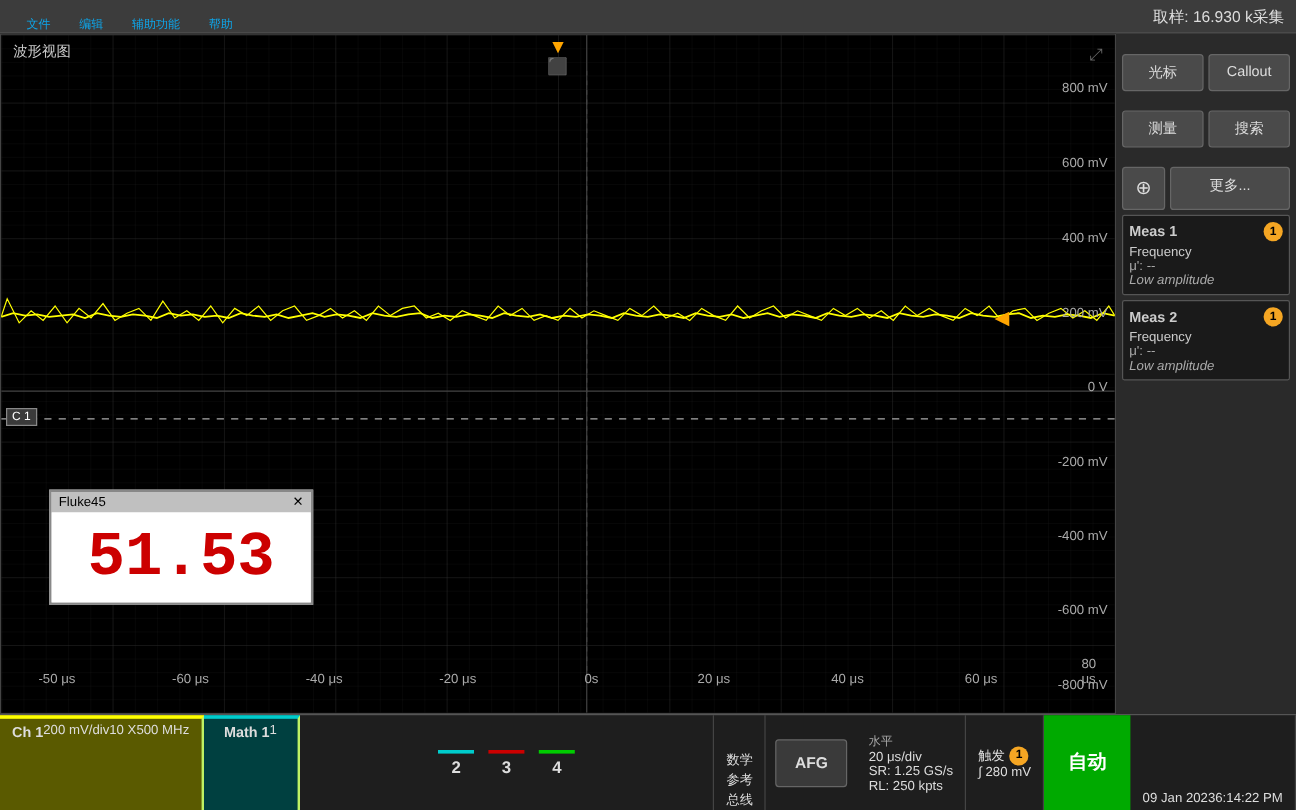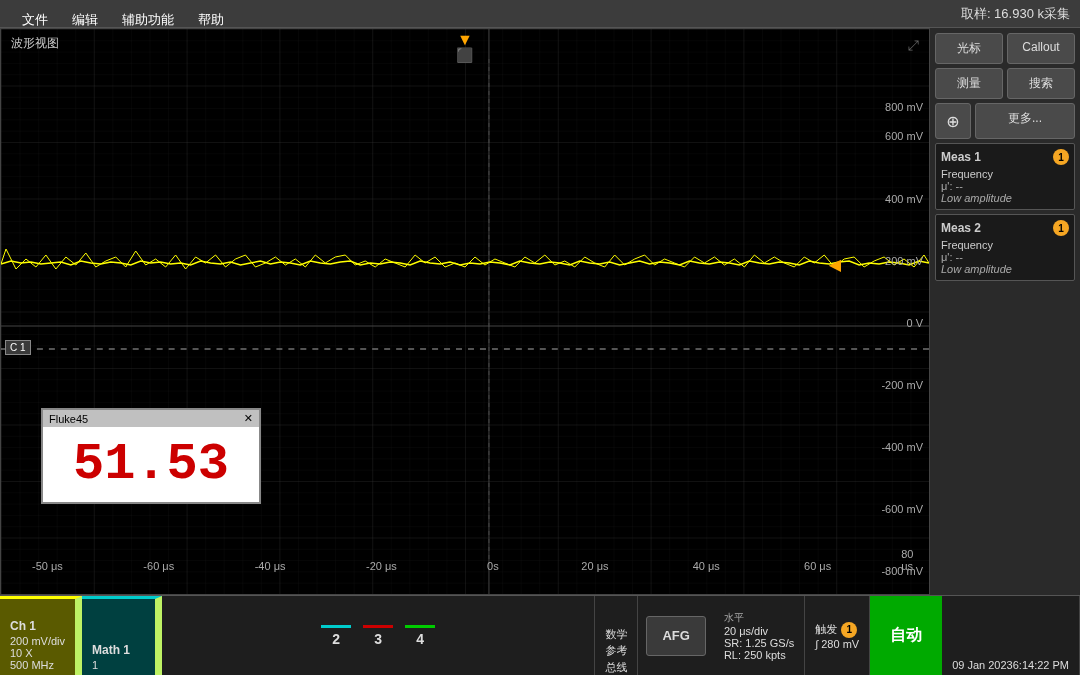--- a/index.html
+++ b/index.html
@@ -15,22 +15,22 @@
     
     #menubar {
       height: 28px;
       background: #3c3c3c;
       display: flex;
       align-items: center;
       padding: 0 10px;
       border-bottom: 1px solid #555;
     }
     .menu-item {
-      color: #ffffff;
-      font-size: 13px;
+      color: #0ea5e9;
+      font-size: 10px;
       padding: 2px 12px;
       cursor: pointer;
       margin-top: 12px;
     }
     #sample-rate {
       margin-left: auto;
       color: #ddd;
       font-size: 13px;
     }
 
@@ -150,20 +150,21 @@
       background: #2a2a2a;
       display: flex;
       flex-direction: column;
       padding: 5px;
       gap: 4px;
     }
 
     .right-btn-row {
       display: flex;
       gap: 4px;
+      margin-top: 12px;
     }
 
     .right-btn {
       flex: 1;
       background: #4a4a4a;
       border: 1px solid #666;
       color: #ddd;
       font-size: 12px;
       padding: 6px 4px;
       text-align: center;
@@ -219,24 +220,24 @@
     #bottom-bar {
       height: 80px;
       background: #1e1e1e;
       border-top: 1px solid #555;
       display: flex;
       align-items: stretch;
     }
 
     .bottom-section {
       display: flex;
-      flex-direction: column;
-      justify-content: flex-end;
+      flex-direction: row;
+      justify-content: center;
       padding: 4px 10px;
-      border-right: 7px solid #bef264;
+      border-right: 2px solid #bef264;
       font-size: 11px;
       color: #ddd;
       min-width: 80px;
     }
 
     .ch1-tab {
       background: #5a5a00;
       border-top: 3px solid #ffff00;
     }
     .math-tab {
@@ -439,21 +440,21 @@
 215,226 225,238 235,230 245,226 255,238 265,234 275,228 285,236 295,230 305,238 315,226
 325,234 335,228 345,226 355,236 365,232 375,238 385,230 395,234 405,238 415,226 425,234
 435,228 445,238 455,234 465,238 475,228 485,236 495,230 505,234 515,238 525,228 535,234
 545,226 555,236 565,232 575,238 585,228 595,234 605,238 615,226 625,236 635,230 645,226
 655,236 665,230 675,234 685,238 695,228 705,234 715,228 725,236 735,230 745,238 755,226
 765,234 775,228 785,234 795,238 805,228 815,234 825,226 835,238 845,230 855,228 865,238
 875,232 885,228 895,236 905,230 915,238 925,226 930,234
       "></polyline>
     </svg>
 
-    <div class="y-label" style="top:8%;margin-top:33px;">800 mV</div>
+    <div class="y-label" style="top:8%;">800 mV</div>
     <div class="y-label" style="top:19%;">600 mV</div>
     <div class="y-label" style="top:30%;">400 mV</div>
     <div class="y-label" style="top:41%;">200 mV</div>
     <div class="y-label" style="top:52%;">0 V</div>
     <div class="y-label" style="top:63%;">-200 mV</div>
     <div class="y-label" style="top:74%;">-400 mV</div>
     <div class="y-label" style="top:85%;">-600 mV</div>
     <div class="y-label" style="top:96%;margin-left:31px;">-800 mV</div>
 
     <div class="x-label" style="left:5%;">-50 μs</div>

